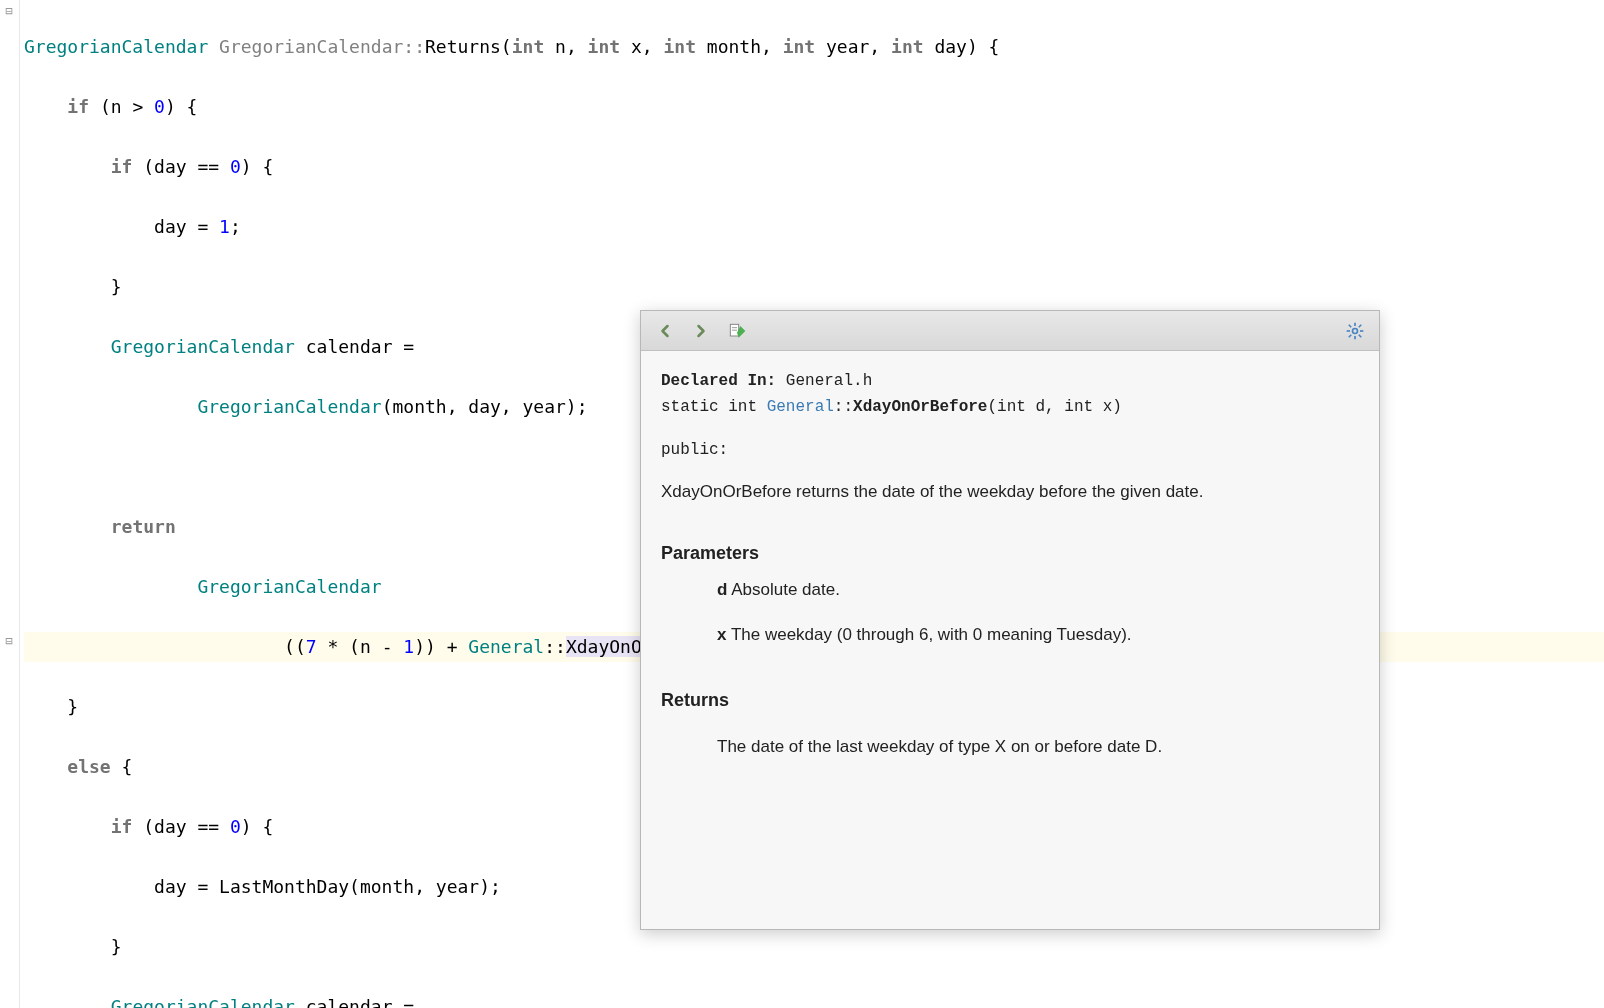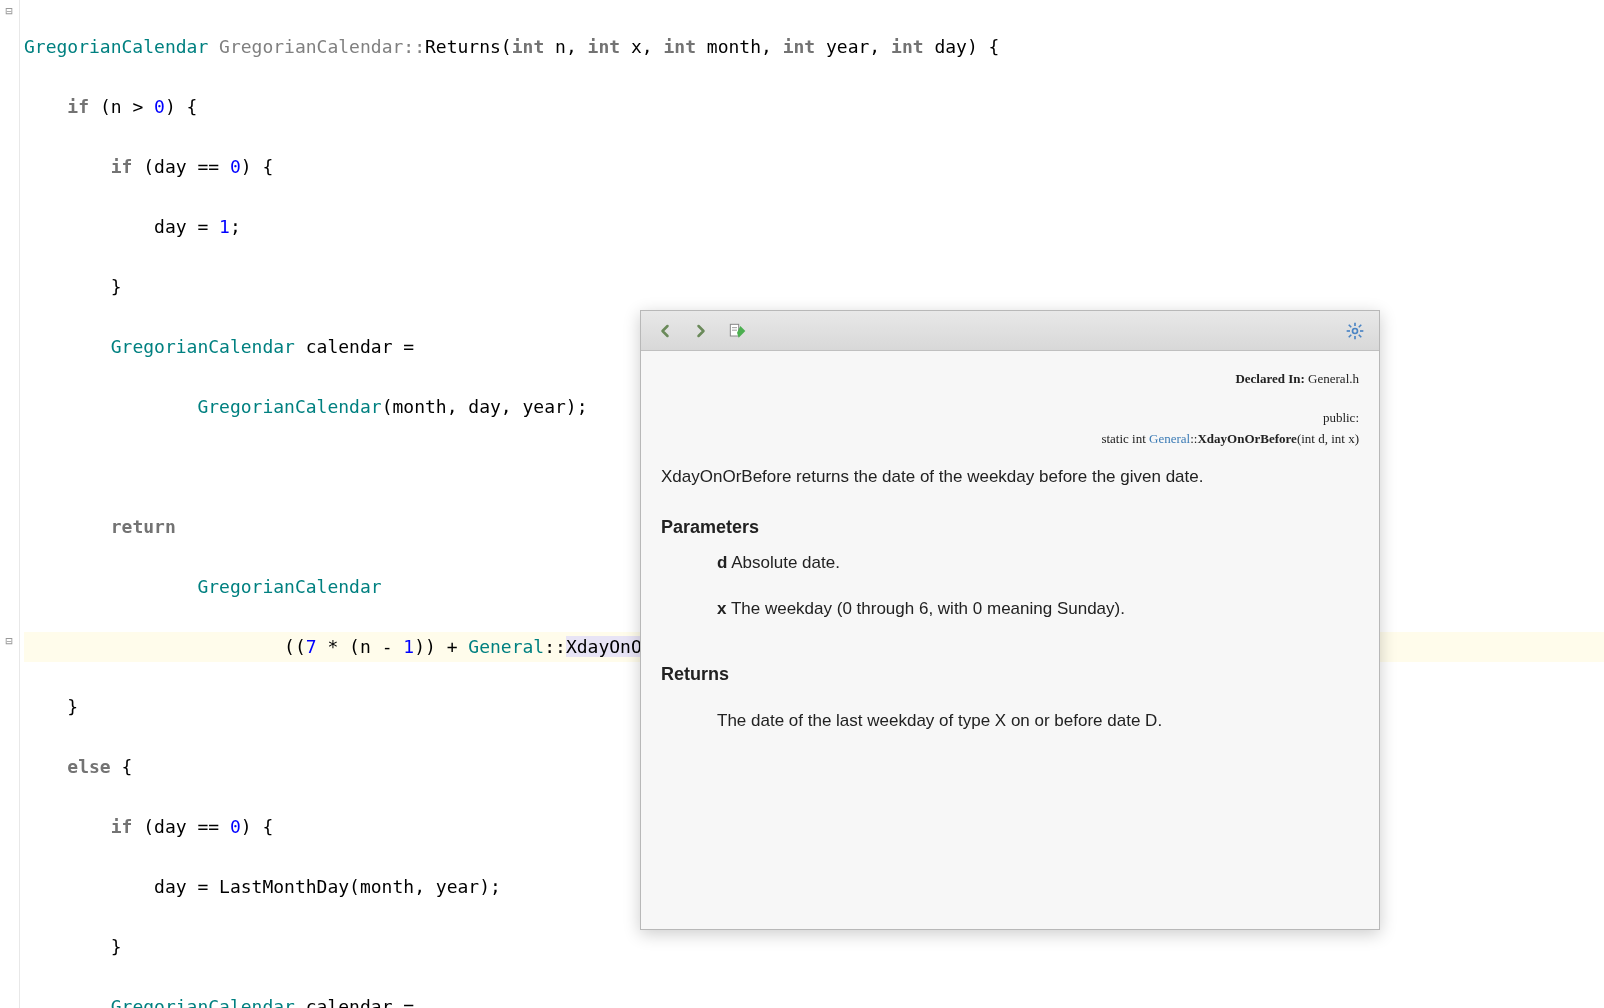--- a/index.html
+++ b/index.html
@@ -90,25 +90,25 @@
       border-radius: 3px;
     }
     .toolbar-spacer { flex: 1; }
     .doc-content {
       padding: 18px 20px;
       line-height: 1.6;
       color: #222;
       overflow-y: auto;
       flex: 1;
     }
-    .doc-content .mono { font-family: Liberation Serif, serif; font-size: 13px; text-align: right; }
+    .doc-content .mono { font-family: Liberation Mono, monospace; font-size: 16px; }
     .doc-content .decl-label { font-weight: bold; }
     .doc-content .sig-class { color: #3b7bb5; }
     .doc-content .sig-name { font-weight: bold; }
-    .doc-content .section-head { font-weight: bold; margin-top: 22px; margin-bottom: 8px; font-size: 18px; }
+    .doc-content .section-head { font-weight: bold; margin-top: 34px; margin-bottom: 8px; font-size: 18px; }
     .doc-content .param-row { margin-left: 56px; }
     .doc-content .param-name { font-weight: bold; }
     .doc-content .return-text { margin-left: 56px; margin-top: 18px; }
     .doc-content .desc { margin-top: 14px; }
     svg.icon { width: 20px; height: 20px; }
   </style>
 </head>
 <body>
 
 <div class="editor-container">
@@ -178,30 +178,30 @@
             <line x1="16.5" y1="7.5" x2="19.5" y2="4.5"></line>
         </g>
       </svg>
     </div>
   </div>
   <div class="doc-content">
     <div class="mono">
       <span class="decl-label">Declared In:</span>
       <span>General.h</span>
     </div>
-    <div class="mono" style="margin-top:18px;">public:</div>
     <div class="mono">
       <span>static int </span><span class="sig-class">General</span><span>::</span><span class="sig-name">XdayOnOrBefore</span><span>(int d, int x)</span>
     </div>
+    <div class="mono" style="margin-top:18px;">public:</div>
     <div class="desc">XdayOnOrBefore returns the date of the weekday before the given date.</div>
 
     <div class="section-head">Parameters</div>
     <div class="param-row">
       <span class="param-name">d</span><span> Absolute date.</span>
     </div>
     <div class="param-row" style="margin-top:18px;">
-      <span class="param-name">x</span><span> The weekday (0 through 6, with 0 meaning Sunday).</span>
+      <span class="param-name">x</span><span> The weekday (0 through 6, with 0 meaning Tuesday).</span>
     </div>
 
     <div class="section-head" style="margin-top:38px;">Returns</div>
     <div class="return-text">The date of the last weekday of type X on or before date D.</div>
   </div>
 </div>
 
 </body></html>

